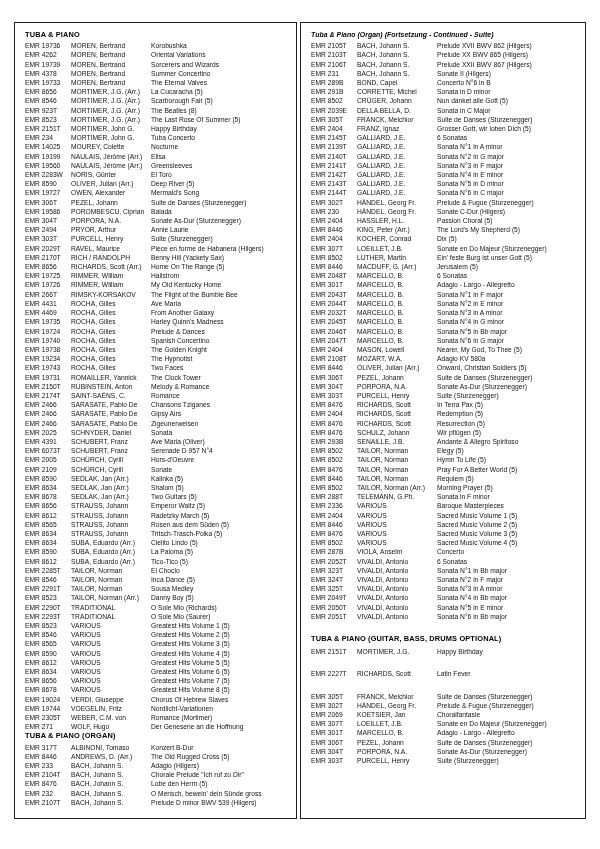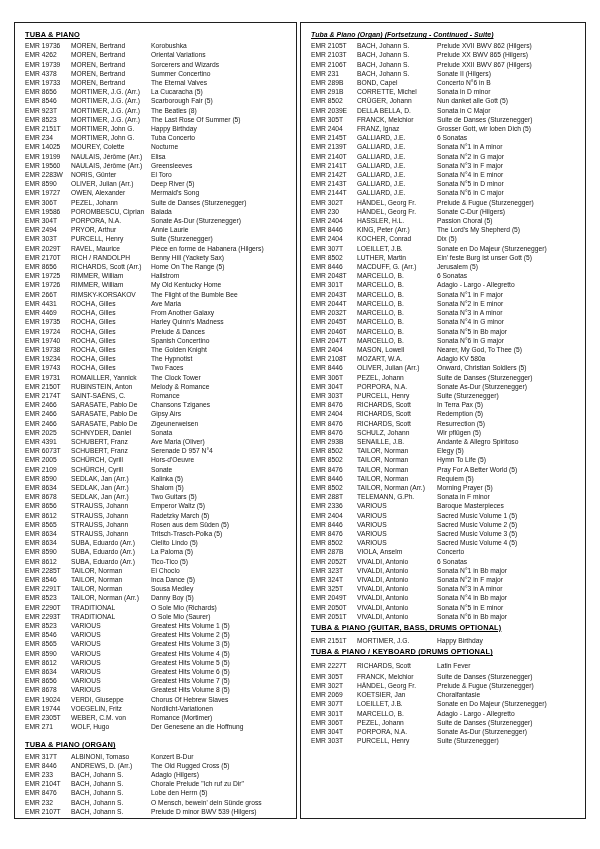--- a/index.html
+++ b/index.html
@@ -29,29 +29,28 @@
   .box-inner { padding: 7px 4px 0 10px; }
 
   .section-header {
     font-weight: bold;
     color: #000000;
     font-size: 7.4px;
     line-height: 9.2px;
     letter-spacing: 0.15px;
     margin-bottom: 2px;
     white-space: nowrap;
-    text-decoration: underline;
   }
   .section-header.italic {
     font-style: italic;
     font-size: 6.9px;
     letter-spacing: 0.05px;
   }
-  .section + .section { margin-top: 9px; }
-  .box.right .section + .section { margin-top: 2px; }
+  .section + .section { margin-top: 0; }
+  .box.right .section + .section { margin-top: 13px; }
   .box.right .section.extra-gap .section-header { margin-bottom: 4px; }
 
   .row {
     display: flex;
     font-size: 6.7px;
     line-height: 9.2px;
     color: #141414;
     white-space: nowrap;
   }
   .cell { overflow: visible; }
@@ -805,21 +804,20 @@
         </div>
         <div class="section extra-gap">
           <div class="section-header">TUBA &amp; PIANO (GUITAR, BASS, DRUMS OPTIONAL)</div>
           <div class="row">
             <span class="cell c0">EMR 2151T</span>
             <span class="cell c1">MORTIMER, J.G.</span>
             <span class="cell c2">Happy Birthday</span>
           </div>
         </div>
         <div class="section extra-gap">
-          <div class="section-header">TUBA &amp; PIANO / KEYBOARD (DRUMS OPTIONAL)</div>
           <div class="row">
             <span class="cell c0">EMR 2227T</span>
             <span class="cell c1">RICHARDS, Scott</span>
             <span class="cell c2">Latin Fever</span>
           </div>
         </div>
         <div class="section extra-gap">
           <div class="row">
             <span class="cell c0">EMR 305T</span>
             <span class="cell c1">FRANCK, Melchior</span>

